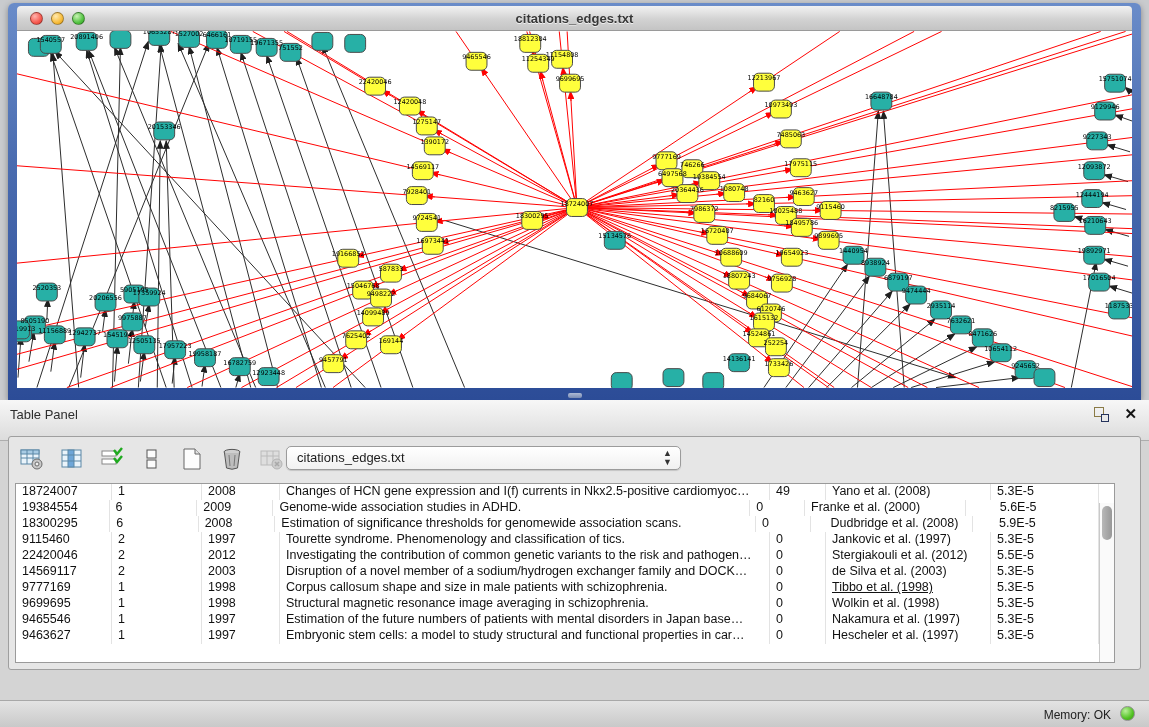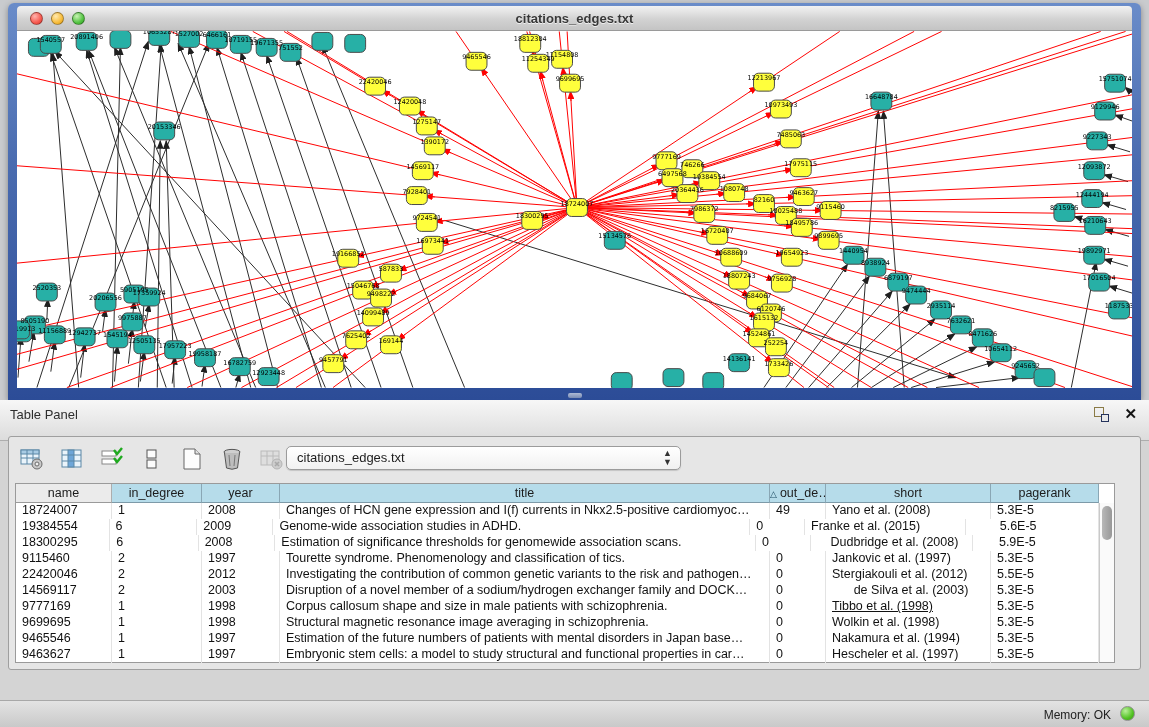--- a/index.html
+++ b/index.html
@@ -540,45 +540,36 @@
           <span id="fx-label">f(x)</span>
         </div>
       </div>
     <div id="table-combo">
       <span>citations_edges.txt</span>
       <span id="combo-arrows">▲<br>▼</span>
     </div>
 
     <div id="table-wrap">
       <div id="grid">
-          <div class="hrow">
-            <div class="hcell gray" style="width: 96px;"><span>name</span></div>
-            <div class="hcell" style="width: 90px;"><span>in_degree</span></div>
-            <div class="hcell" style="width: 78px;"><span>year</span></div>
-            <div class="hcell" style="width: 490px;"><span>title</span></div>
-            <div class="hcell" style="width: 56px;"><span class="sort-tri">△</span><span>out_de…</span></div>
-            <div class="hcell" style="width: 165px;"><span>short</span></div>
-            <div class="hcell" style="width: 108px;"><span>pagerank</span></div>
-          </div>
           <div class="trow">
             <div class="tcell" style="width: 96px;">18724007</div>
             <div class="tcell" style="width: 90px;">1</div>
             <div class="tcell" style="width: 78px;">2008</div>
             <div class="tcell" style="width: 490px;">Changes of HCN gene expression and I(f) currents in Nkx2.5-positive cardiomyoc…</div>
             <div class="tcell" style="width: 56px;">49</div>
             <div class="tcell" style="width: 165px;">Yano et al. (2008)</div>
             <div class="tcell" style="width: 108px;">5.3E-5</div>
           </div>
           <div class="trow">
             <div class="tcell" style="width: 96px;">19384554</div>
             <div class="tcell" style="width: 90px;">6</div>
             <div class="tcell" style="width: 78px;">2009</div>
             <div class="tcell" style="width: 490px;">Genome-wide association studies in ADHD.</div>
             <div class="tcell" style="width: 56px;">0</div>
-            <div class="tcell" style="width: 165px;">Franke et al. (2015)</div>
+            <div class="tcell" style="width: 165px;">Franke et al. (2000)</div>
             <div class="tcell" style="width: 108px; margin-left: 28px;">5.6E-5</div>
           </div>
           <div class="trow">
             <div class="tcell" style="width: 96px;">18300295</div>
             <div class="tcell" style="width: 90px;">6</div>
             <div class="tcell" style="width: 78px;">2008</div>
             <div class="tcell" style="width: 490px;">Estimation of significance thresholds for genomewide association scans.</div>
             <div class="tcell" style="width: 56px;">0</div>
             <div class="tcell" style="width: 165px; text-align: center;">Dudbridge et al. (2008)</div>
             <div class="tcell" style="width: 108px; margin-left: 20px;">5.9E-5</div>
@@ -600,21 +591,21 @@
             <div class="tcell" style="width: 56px;">0</div>
             <div class="tcell" style="width: 165px;">Stergiakouli et al. (2012)</div>
             <div class="tcell" style="width: 108px;">5.5E-5</div>
           </div>
           <div class="trow">
             <div class="tcell" style="width: 96px;">14569117</div>
             <div class="tcell" style="width: 90px;">2</div>
             <div class="tcell" style="width: 78px;">2003</div>
             <div class="tcell" style="width: 490px;">Disruption of a novel member of a sodium/hydrogen exchanger family and DOCK…</div>
             <div class="tcell" style="width: 56px;">0</div>
-            <div class="tcell" style="width: 165px; text-align: center;">de Silva et al. (2003)</div>
+            <div class="tcell" style="width: 165px;">de Silva et al. (2003)</div>
             <div class="tcell" style="width: 108px;">5.3E-5</div>
           </div>
           <div class="trow">
             <div class="tcell" style="width: 96px;">9777169</div>
             <div class="tcell" style="width: 90px;">1</div>
             <div class="tcell" style="width: 78px;">1998</div>
             <div class="tcell" style="width: 490px;">Corpus callosum shape and size in male patients with schizophrenia.</div>
             <div class="tcell" style="width: 56px;">0</div>
             <div class="tcell" style="width: 165px; text-decoration: underline;">Tibbo et al. (1998)</div>
             <div class="tcell" style="width: 108px;">5.3E-5</div>
@@ -627,21 +618,21 @@
             <div class="tcell" style="width: 56px;">0</div>
             <div class="tcell" style="width: 165px;">Wolkin et al. (1998)</div>
             <div class="tcell" style="width: 108px;">5.3E-5</div>
           </div>
           <div class="trow">
             <div class="tcell" style="width: 96px;">9465546</div>
             <div class="tcell" style="width: 90px;">1</div>
             <div class="tcell" style="width: 78px;">1997</div>
             <div class="tcell" style="width: 490px;">Estimation of the future numbers of patients with mental disorders in Japan base…</div>
             <div class="tcell" style="width: 56px;">0</div>
-            <div class="tcell" style="width: 165px;">Nakamura et al. (1994)</div>
+            <div class="tcell" style="width: 165px;">Nakamura et al. (1997)</div>
             <div class="tcell" style="width: 108px;">5.3E-5</div>
           </div>
           <div class="trow">
             <div class="tcell" style="width: 96px;">9463627</div>
             <div class="tcell" style="width: 90px;">1</div>
             <div class="tcell" style="width: 78px;">1997</div>
             <div class="tcell" style="width: 490px;">Embryonic stem cells: a model to study structural and functional properties in car…</div>
             <div class="tcell" style="width: 56px;">0</div>
             <div class="tcell" style="width: 165px;">Hescheler et al. (1997)</div>
             <div class="tcell" style="width: 108px;">5.3E-5</div>

